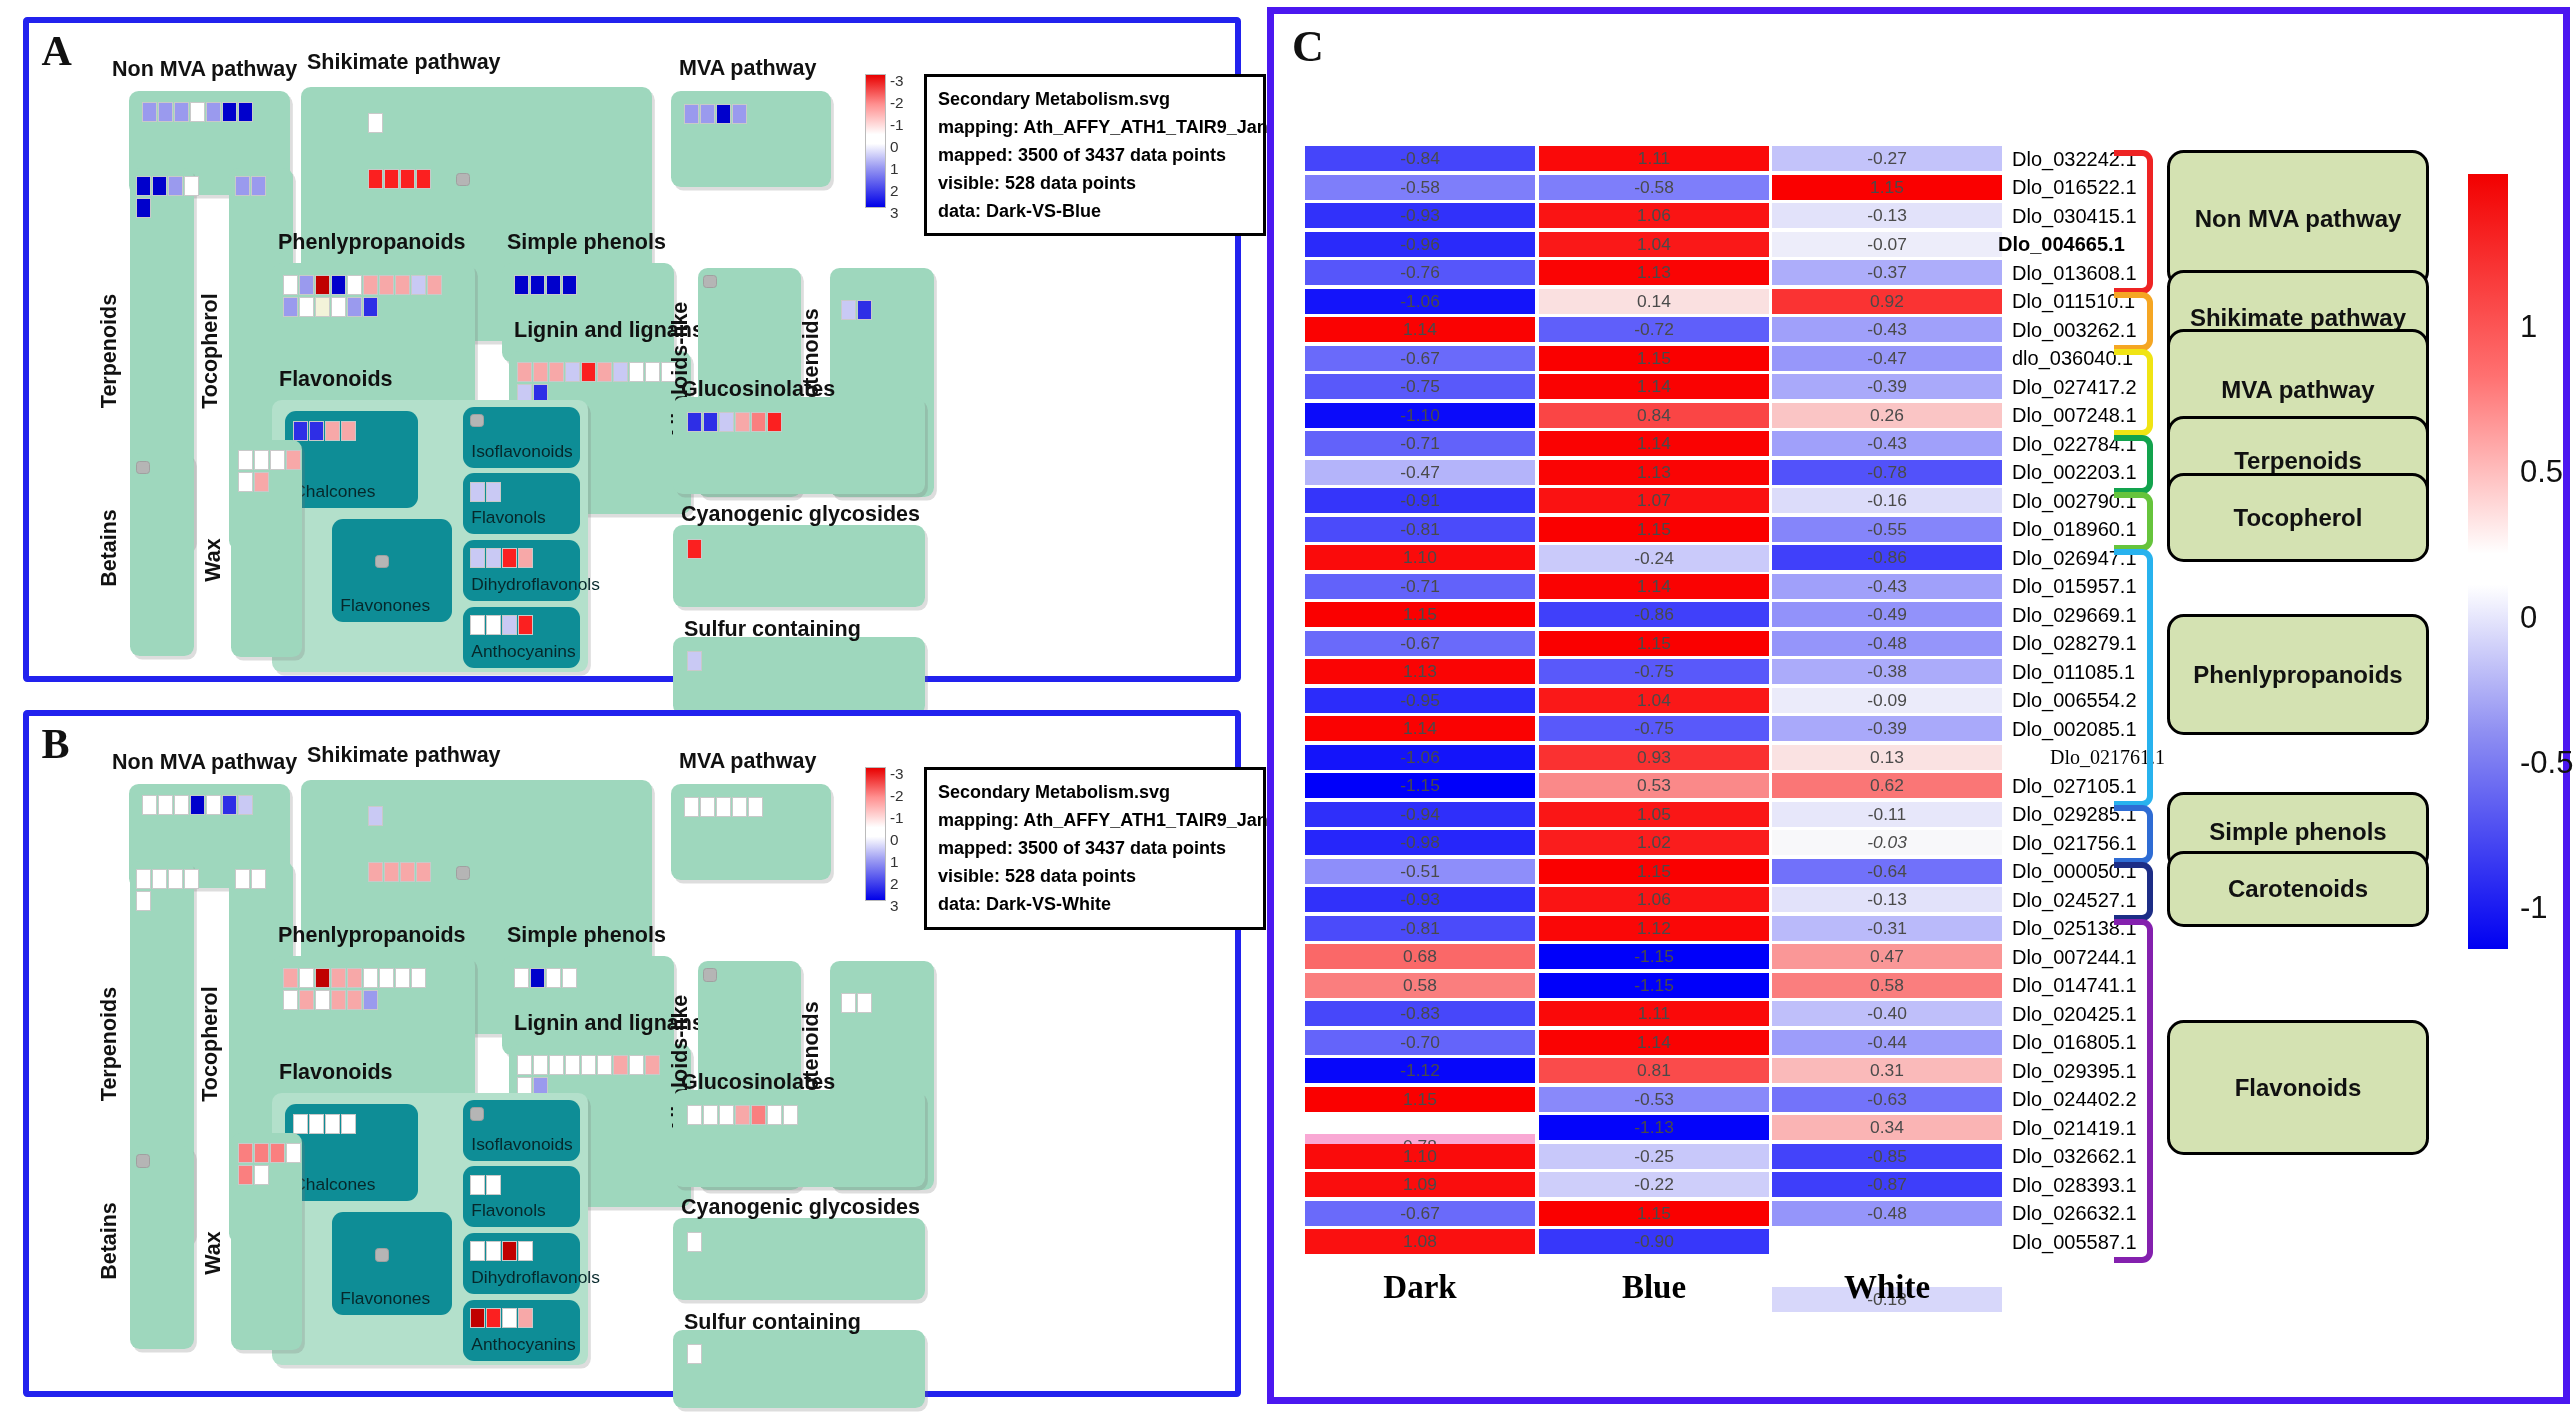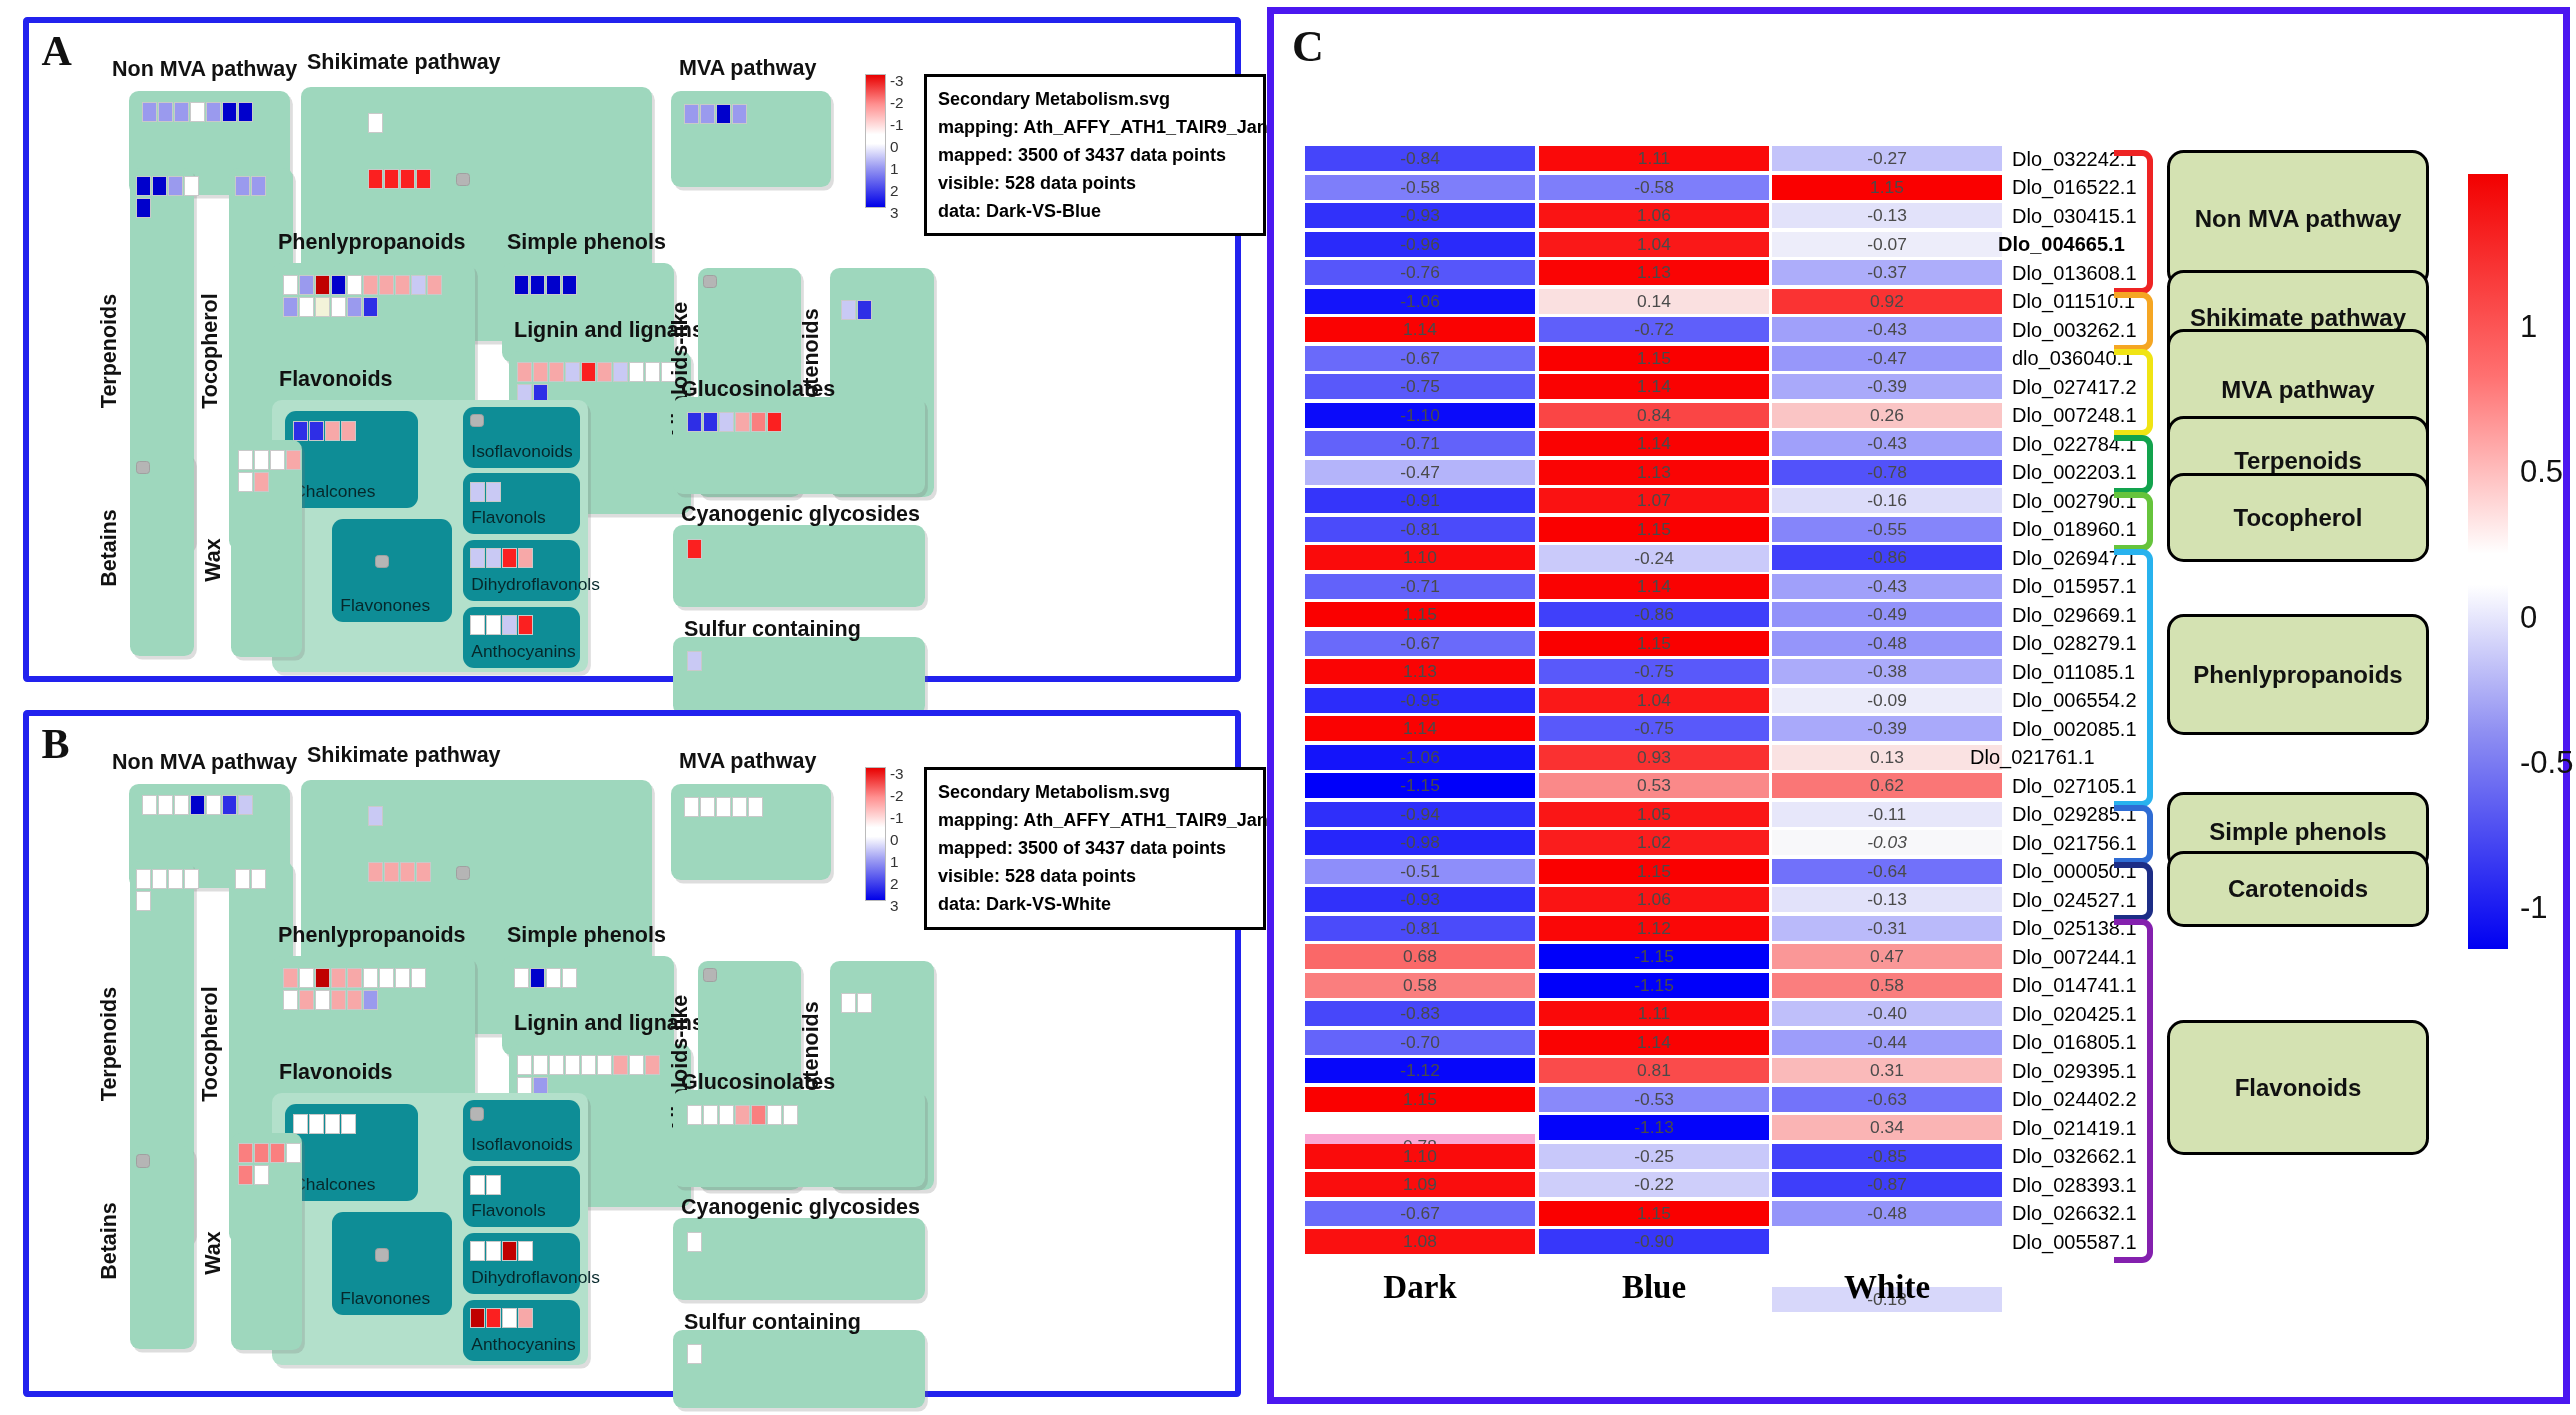--- a/index.html
+++ b/index.html
@@ -552,21 +552,21 @@
         <div class="hm-cell" style="left: 265px; top: 674px; width: 230px; height: 25px; background: rgb(250, 24, 24);">1.04</div>
         <div class="hm-cell" style="left: 498px; top: 674px; width: 230px; height: 25px; background: rgb(235, 235, 250);">-0.09</div>
         <div class="gene-label" style="left: 738px; top: 676px;">Dlo_006554.2</div>
         <div class="hm-cell" style="left: 31px; top: 702px; width: 230px; height: 25px; background: rgb(250, 2, 2);">1.14</div>
         <div class="hm-cell" style="left: 265px; top: 702px; width: 230px; height: 25px; background: rgb(89, 89, 250);">-0.75</div>
         <div class="hm-cell" style="left: 498px; top: 702px; width: 230px; height: 25px; background: rgb(169, 169, 250);">-0.39</div>
         <div class="gene-label" style="left: 738px; top: 705px;">Dlo_002085.1</div>
         <div class="hm-cell" style="left: 31px; top: 731px; width: 230px; height: 25px; background: rgb(20, 20, 250);">-1.06</div>
         <div class="hm-cell" style="left: 265px; top: 731px; width: 230px; height: 25px; background: rgb(250, 49, 49);">0.93</div>
         <div class="hm-cell" style="left: 498px; top: 731px; width: 230px; height: 25px; background: rgb(250, 226, 226);">0.13</div>
-        <div class="gene-label" style="left: 696px; top: 733px;">Dlo_021761.1</div>
+        <div class="gene-label" style="left: 776px; top: 733px; font-family: Liberation Serif, serif;">Dlo_021761.1</div>
         <div class="hm-cell" style="left: 31px; top: 759px; width: 230px; height: 25px; background: rgb(0, 0, 250);">-1.15</div>
         <div class="hm-cell" style="left: 265px; top: 759px; width: 230px; height: 25px; background: rgb(250, 137, 137);">0.53</div>
         <div class="hm-cell" style="left: 498px; top: 759px; width: 230px; height: 25px; background: rgb(250, 118, 118);">0.62</div>
         <div class="gene-label" style="left: 738px; top: 762px;">Dlo_027105.1</div>
         <div class="hm-cell" style="left: 31px; top: 788px; width: 230px; height: 25px; background: rgb(47, 47, 250);">-0.94</div>
         <div class="hm-cell" style="left: 265px; top: 788px; width: 230px; height: 25px; background: rgb(250, 22, 22);">1.05</div>
         <div class="hm-cell" style="left: 498px; top: 788px; width: 230px; height: 25px; background: rgb(231, 231, 250);">-0.11</div>
         <div class="gene-label" style="left: 738px; top: 790px;">Dlo_029285.1</div>
         <div class="hm-cell" style="left: 31px; top: 816px; width: 230px; height: 25px; background: rgb(38, 38, 250);">-0.98</div>
         <div class="hm-cell" style="left: 265px; top: 816px; width: 230px; height: 25px; background: rgb(250, 29, 29);">1.02</div>

